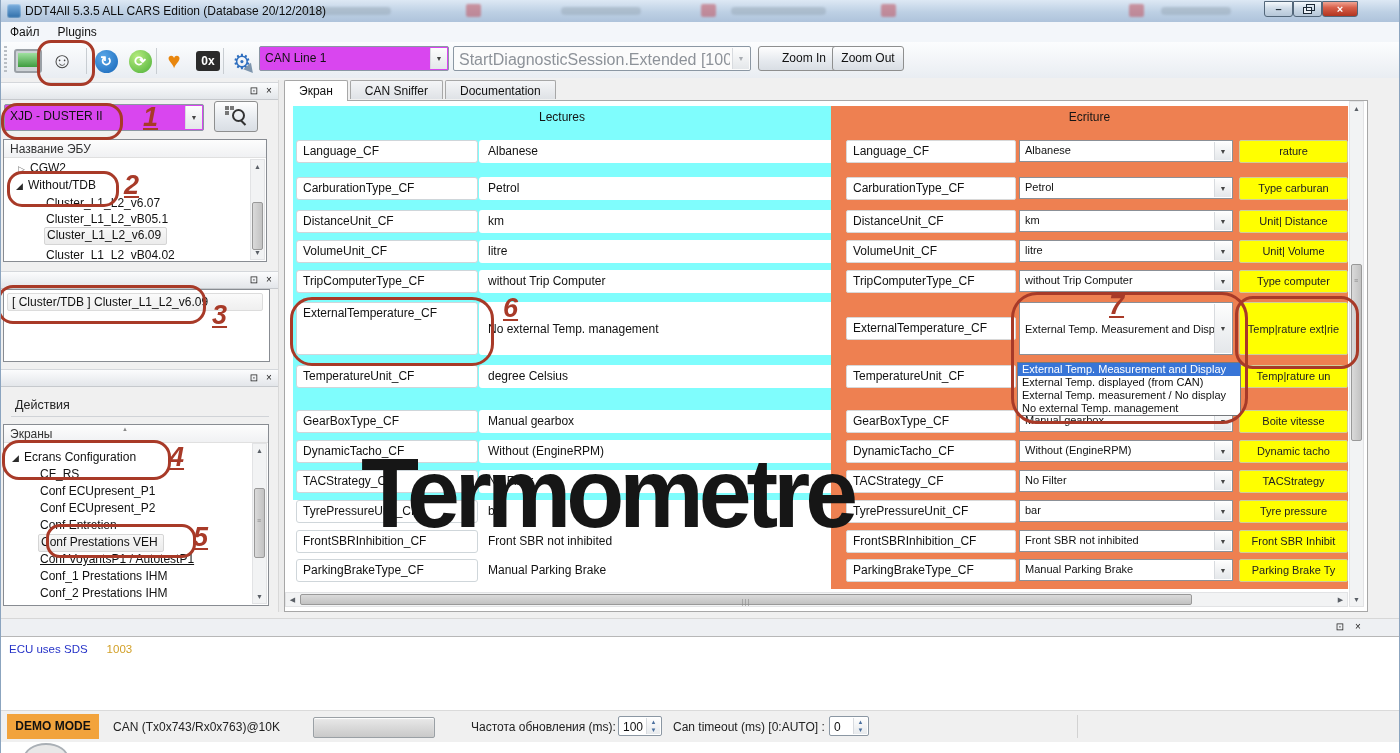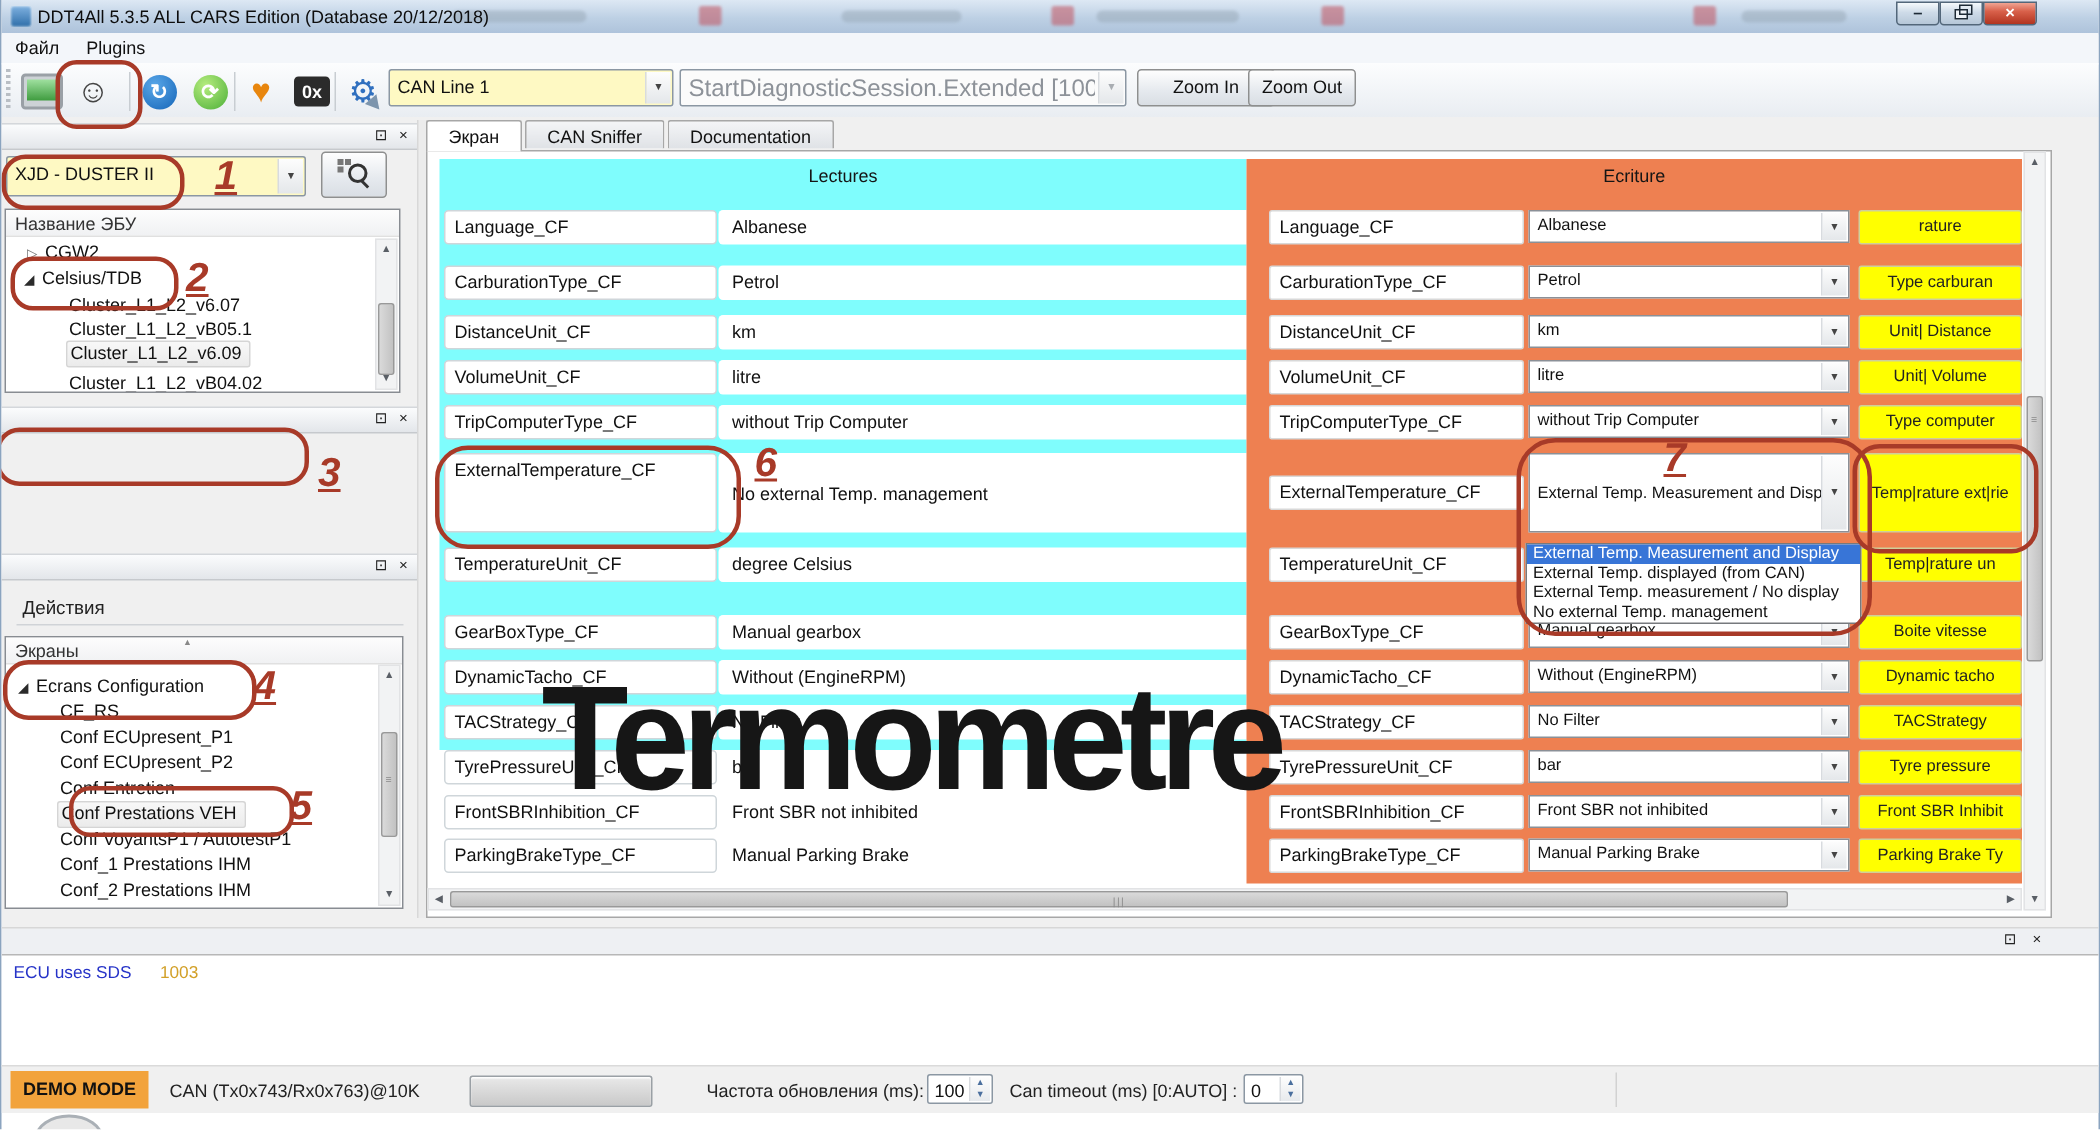--- a/index.html
+++ b/index.html
@@ -38,21 +38,21 @@
   .ico-circle{width:23px;height:23px;border-radius:50%;color:#fff;font-size:14px;font-weight:bold;
     display:flex;align-items:center;justify-content:center;}
   .ico-refresh{background:radial-gradient(circle at 35% 30%,#59a7e8,#1565b8);}
   .ico-reload{background:radial-gradient(circle at 35% 30%,#b6ec7e,#4caf38);}
   .ico-heart{font-size:22px;color:#e8860e;line-height:1;}
   .ico-hex{width:24px;height:20px;background:#2b2b2b;color:#fff;font-weight:bold;font-size:12px;border-radius:3px;
     display:flex;align-items:center;justify-content:center;}
   .ico-gear{font-size:21px;color:#2f6fbf;line-height:1;position:relative;}
   .ico-gear:after{content:"";position:absolute;right:-4px;bottom:-2px;width:0;height:0;
     border-left:5px solid transparent;border-right:5px solid transparent;border-top:9px solid #7d95ad;transform:rotate(-40deg);}
-  .combo{position:absolute;background:#fef9c3;border:1px solid #8b97a3;border-radius:2px;box-sizing:border-box;}
+  .combo{position:absolute;background:#d946ef;border:1px solid #8b97a3;border-radius:2px;box-sizing:border-box;}
   .combo .ctext{position:absolute;left:5px;top:4px;right:20px;white-space:nowrap;overflow:hidden;font-size:12px;}
   .combo .carrow,.carrow{position:absolute;right:1px;top:1px;bottom:1px;width:16px;text-align:center;
     font-size:7px;color:#444;background:linear-gradient(#fdfdfd,#e4e7ea);border-left:1px solid #d8dbdf;
     display:flex;align-items:center;justify-content:center;}
   #can-combo{left:258px;top:46px;width:190px;height:25px;}
   #session-combo{left:452px;top:46px;width:298px;height:25px;background:#fbfbfb;}
   #session-combo .ctext{color:#8d9299;font-size:16px;}
   #session-combo .carrow{color:#a9adb2;}
   .pushbtn{position:absolute;top:46px;height:25px;border:1px solid #8e8f8f;border-radius:3px;
     background:linear-gradient(#fefefe,#e5e9ee 60%,#d9dee4);text-align:center;line-height:23px;font-size:12px;box-sizing:border-box;}
@@ -221,55 +221,58 @@
   <div class="pushbtn" id="ecu-search-btn" style="left:213px;top:101px;width:44px;height:31px;">
     <span class="mag-wrap" style="display:block;">
       <span class="mag-grid"></span>
       <span class="mag-circle"></span>
       <span class="mag-handle"></span>
     </span>
   </div>
   <div class="listbox" id="ecu-tree">
     <div class="tree-header">Название ЭБУ</div>
     <div class="tree-node" style="left:14px;top:21px;"><span class="tri">▷</span><span>CGW2</span></div>
-    <div class="tree-node" style="left:12px;top:38px;"><span class="tri exp">◢</span><span>Celsius/TDB</span></div>
+    <div class="tree-node" style="left:12px;top:38px;"><span class="tri exp">◢</span><span>Without/TDB</span></div>
     <div id="ecu-items">
         <div class="tree-child" style="top: 55px;">Cluster_L1_L2_v6.07</div>
         <div class="tree-child" style="top: 71px;">Cluster_L1_L2_vB05.1</div>
         <div class="tree-child selected" style="top: 87px;">Cluster_L1_L2_v6.09</div>
         <div class="tree-child" style="top: 107px;">Cluster_L1_L2_vB04.02</div>
       </div>
     <div class="sb" style="right:1px;top:19px;width:15px;bottom:1px;">
       <span class="sb-arrow" style="top:0;">▲</span>
       <span class="sb-thumb" style="top:42px;height:46px;"></span>
       <span class="sb-arrow" style="bottom:0;">▼</span>
     </div>
   </div>
 
   <div class="dockhdr" style="left:0;top:271px;width:277px;">
     <span class="dockbtn" style="left:246px;">⊡</span>
     <span class="dockbtn" style="left:261px;">×</span>
+  </div>
+  <div class="listbox" id="panel-loaded">
+    <div id="loaded-item">[ Cluster/TDB ] Cluster_L1_L2_v6.09</div>
   </div>
 
   <div class="dockhdr" style="left:0;top:369px;width:277px;">
     <span class="dockbtn" style="left:246px;">⊡</span>
     <span class="dockbtn" style="left:261px;">×</span>
   </div>
   <div id="actions-label">Действия</div>
   <div class="listbox" id="actions-tree">
     <div class="tree-header">Экраны</div>
     <span class="sort-arrow">▲</span>
     <div class="tree-node" style="left:8px;top:25px;"><span class="tri exp">◢</span><span>Ecrans Configuration</span></div>
     <div id="action-items">
         <div class="tree-child act" style="top: 41px;">CF_RS</div>
         <div class="tree-child act" style="top: 58px;">Conf ECUpresent_P1</div>
         <div class="tree-child act" style="top: 75px;">Conf ECUpresent_P2</div>
         <div class="tree-child act" style="top: 92px;">Conf Entretien</div>
         <div class="tree-child act selected" style="top: 109px;">Conf Prestations VEH</div>
-        <div class="tree-child act" style="top: 126px;">Conf VoyantsP1 / AutotestP1</div>
+        <div class="tree-child act" style="top: 126px; text-decoration: underline;">Conf VoyantsP1 / AutotestP1</div>
         <div class="tree-child act" style="top: 143px;">Conf_1 Prestations IHM</div>
         <div class="tree-child act" style="top: 160px;">Conf_2 Prestations IHM</div>
       </div>
     <div class="sb" style="right:1px;top:18px;width:15px;bottom:1px;">
       <span class="sb-arrow" style="top:0;">▲</span>
       <span class="sb-thumb" style="top:44px;height:68px;">
           <span class="grip" style="top:28px;">≡</span>
         </span>
       <span class="sb-arrow" style="bottom:0;">▼</span>
     </div>

